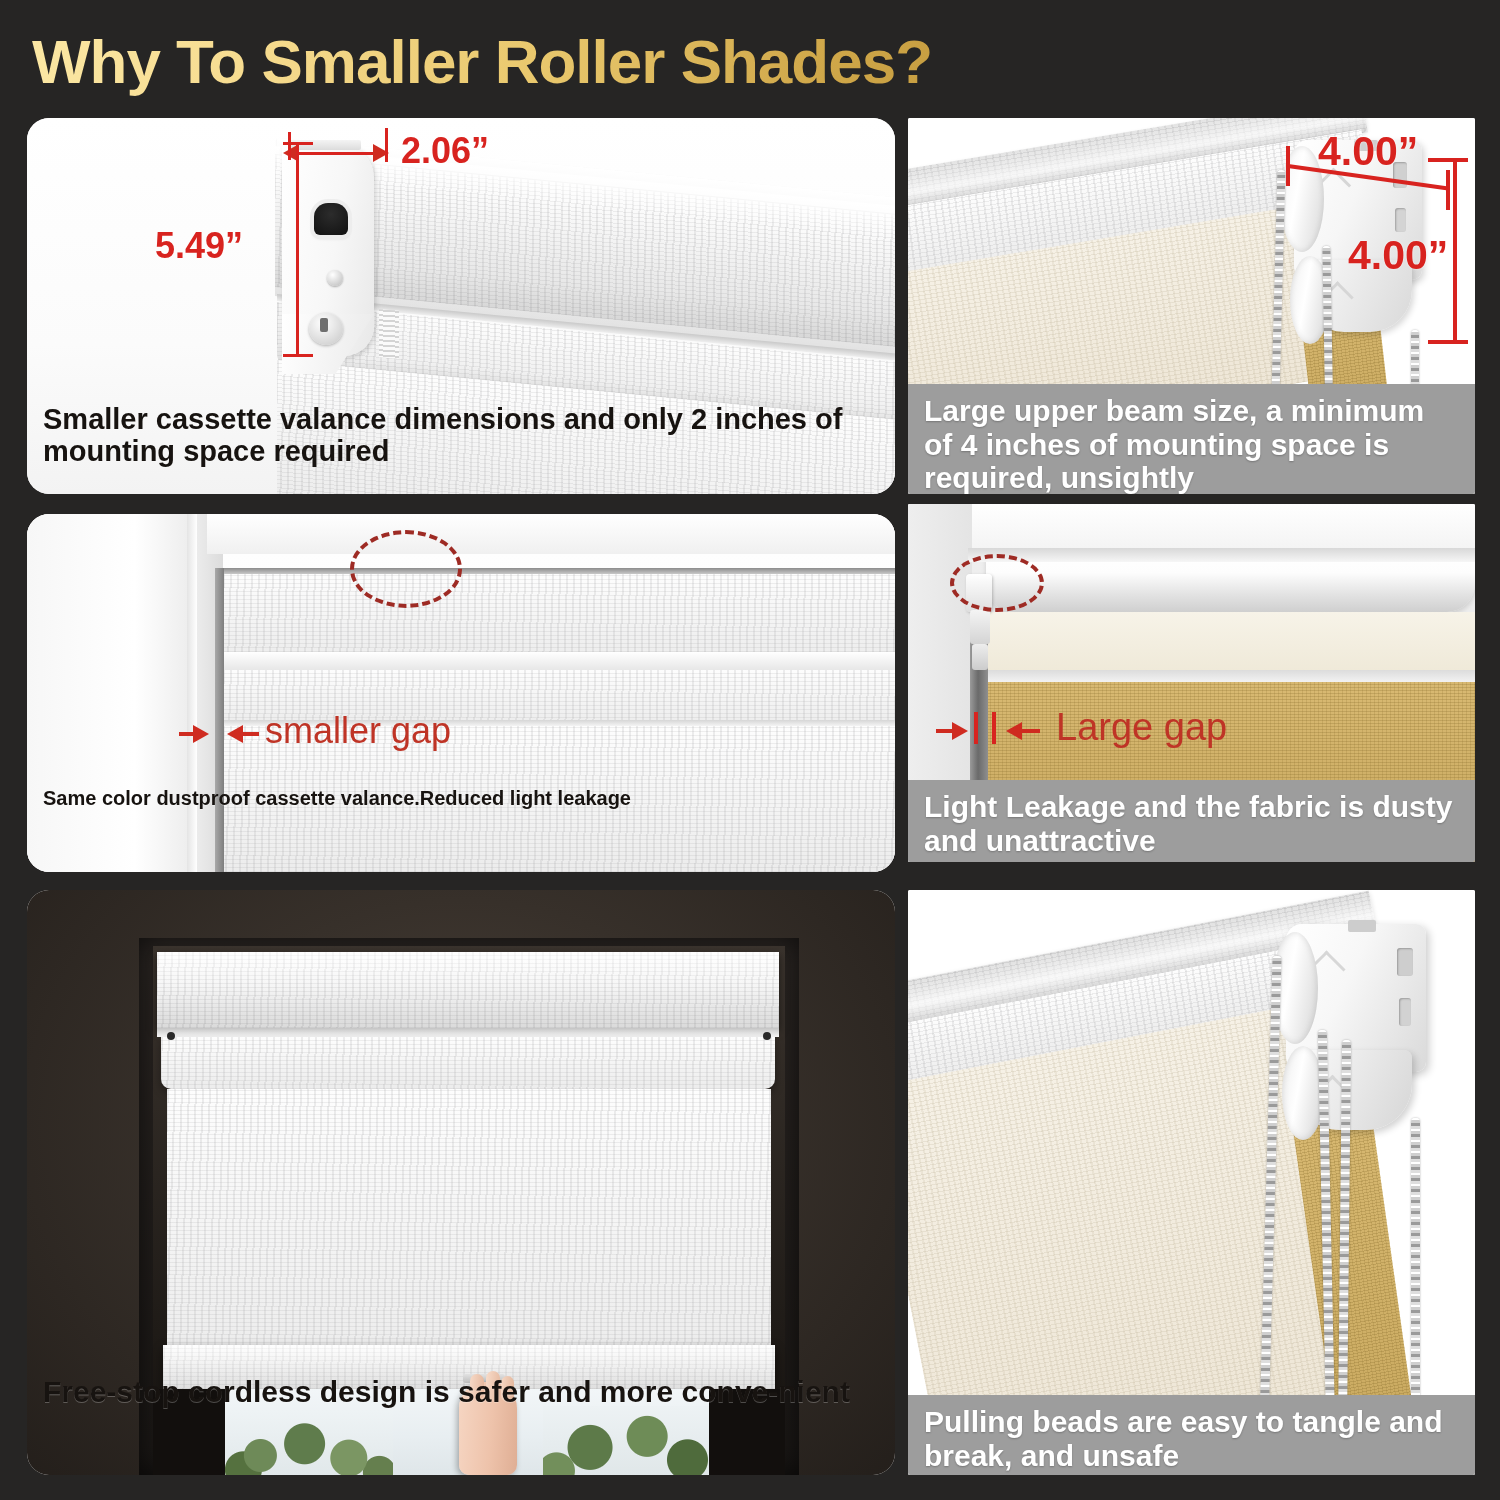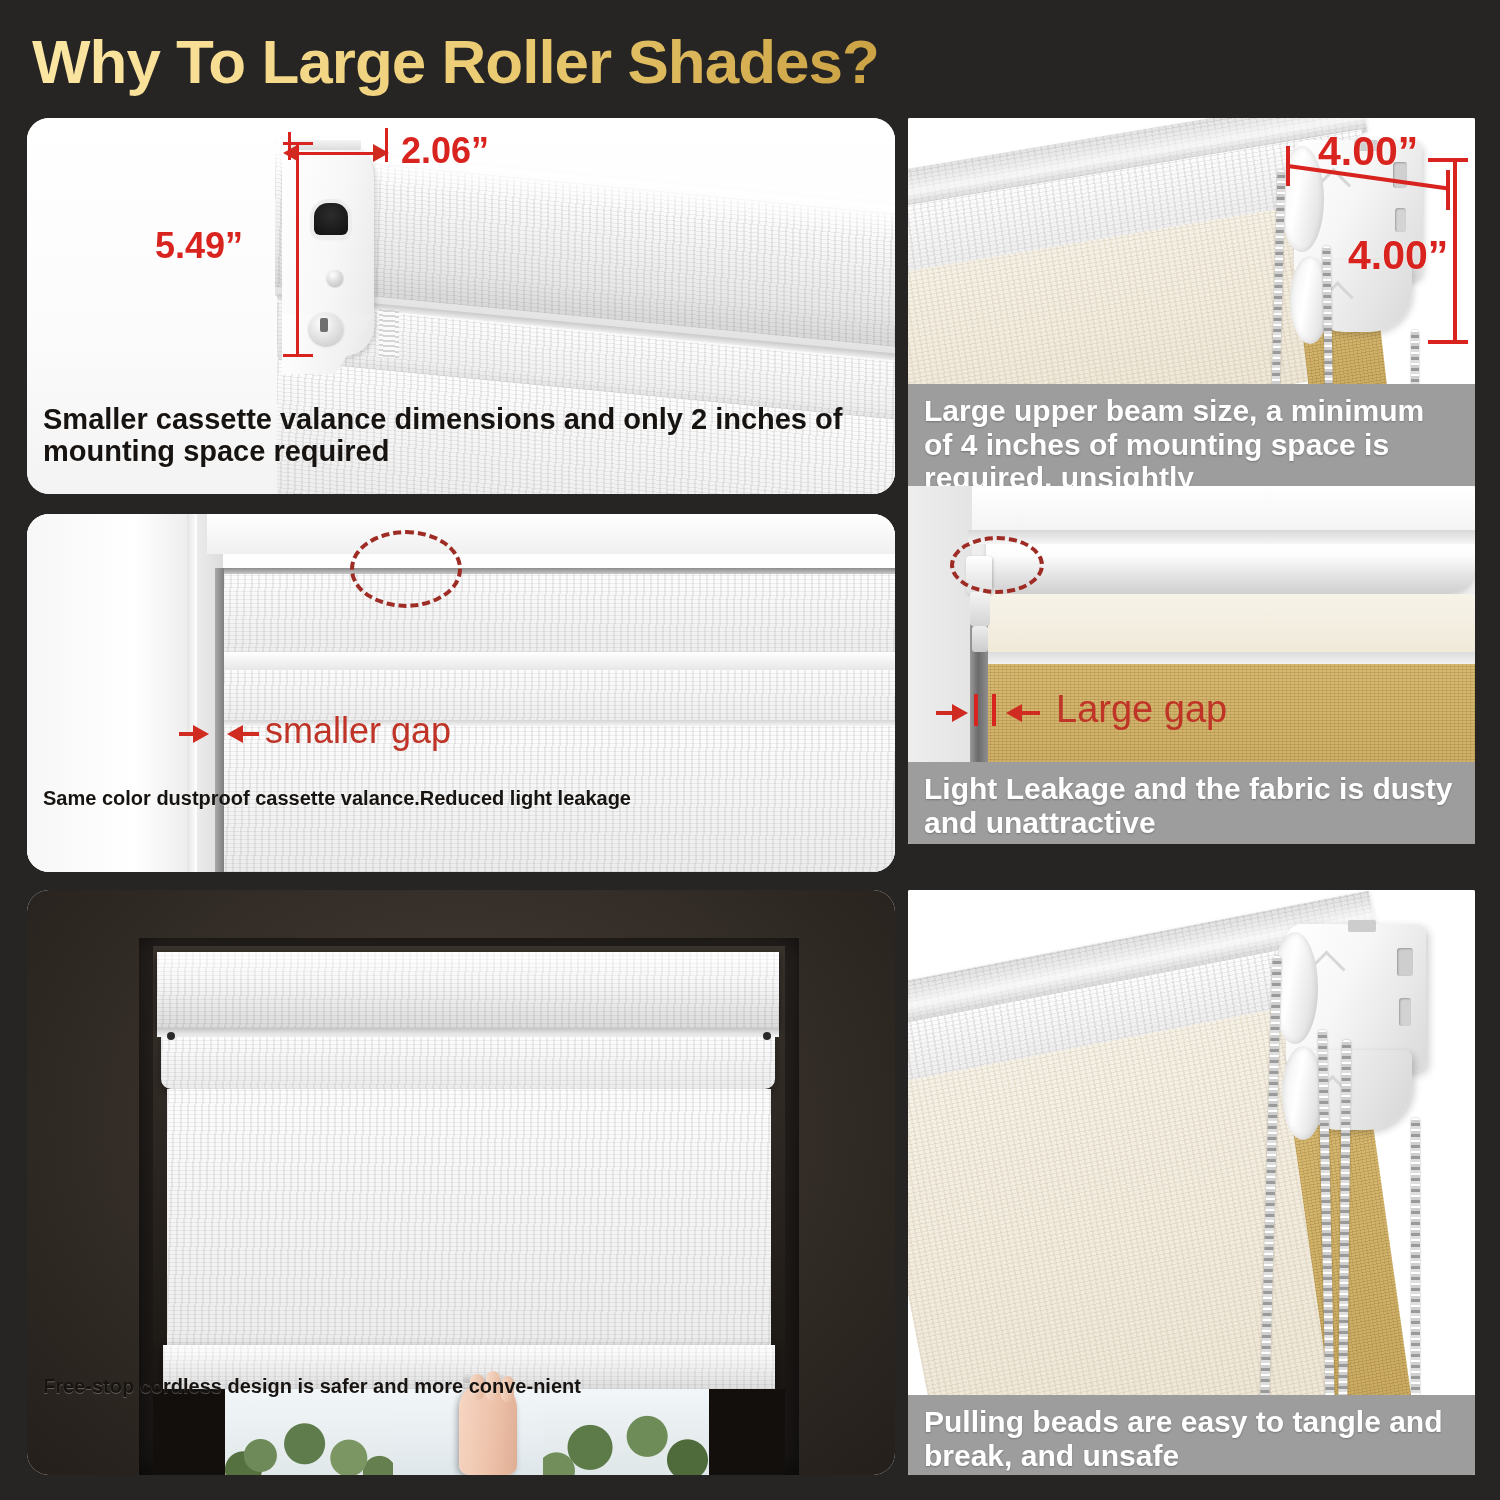--- a/index.html
+++ b/index.html
@@ -83,21 +83,21 @@
   }
   .beadchain{
     background:repeating-linear-gradient(180deg,#ffffff 0 2px,#cfcfcf 2px 5px,#9a9a9a 5px 8px,#dedede 8px 11px);
     border-radius:4px;
     box-shadow:0 0 2px rgba(0,0,0,.35);
   }
 </style>
 </head>
 <body>
 
-<div id="title">Why To Large Roller Shades?</div>
+<div id="title">Why To Smaller Roller Shades?</div>
 
 <div class="panel left" style="left:27px;top:118px;width:868px;height:376px;">
   <div class="art" style="background:linear-gradient(180deg,#ffffff 0%,#fbfbfb 60%,#f3f3f3 100%);">
 
     <div style="position:absolute;left:250px;top:20px;width:700px;height:44px;
                 background:linear-gradient(180deg,#ffffff,#f2f2f2);
                 transform:skewY(5.5deg);transform-origin:left top;
                 box-shadow:0 1px 2px rgba(0,0,0,.08);"></div>
 
     <div class="fabric-white" style="position:absolute;left:248px;top:36px;width:700px;height:132px;
@@ -266,21 +266,21 @@
     <div class="arrow r" style="left:166px;top:211px;"></div>
     <div class="dline" style="left:152px;top:218px;width:18px;height:4px;background:#cf2b20;"></div>
     <div class="arrow l" style="left:200px;top:211px;"></div>
     <div class="dline" style="left:214px;top:218px;width:18px;height:4px;background:#cf2b20;"></div>
     <div class="gaptxt" style="left:238px;top:196px;font-size:36px;">smaller gap</div>
   </div>
 
   <div class="cap gold" style="font-size:20px;height:95px;">Same color dustproof cassette valance.Reduced light leakage</div>
 </div>
 
-<div class="panel right" style="left:908px;top:486px;width:567px;height:358px;">
+<div class="panel right" style="left:908px;top:504px;width:567px;height:358px;">
   <div class="art" style="background:linear-gradient(180deg,#f0f0f0,#e6e6e6);">
 
     <div style="position:absolute;left:0;top:0;width:100%;height:44px;
                 background:linear-gradient(180deg,#ffffff,#f4f4f4);"></div>
 
     <div style="position:absolute;left:0;top:0;width:64px;height:100%;
                 background:linear-gradient(90deg,#eeeeee,#e4e4e4);"></div>
 
     <div style="position:absolute;left:78px;top:52px;width:489px;height:56px;
                 background:linear-gradient(180deg,#ffffff 0%,#fdfdfd 30%,#e2e2e2 70%,#cfcfcf 100%);
@@ -382,21 +382,21 @@
                 border-radius:26px 26px 10px 10px;
                 box-shadow:-2px 2px 6px rgba(0,0,0,.3);"></div>
     <div style="position:absolute;left:443px;top:484px;width:14px;height:26px;border-radius:7px;
                 background:linear-gradient(95deg,#f7dac8,#e4b69c);"></div>
     <div style="position:absolute;left:459px;top:481px;width:14px;height:30px;border-radius:7px;
                 background:linear-gradient(95deg,#f8dcca,#e6b99f);"></div>
     <div style="position:absolute;left:474px;top:486px;width:13px;height:26px;border-radius:7px;
                 background:linear-gradient(95deg,#f6d8c5,#e2b499);"></div>
   </div>
 
-  <div class="cap gold" style="font-size:20px;height:110px;">Free-stop cordless design is safer and more conve-nient</div>
+  <div class="cap gold" style="font-size:30px;height:110px;">Free-stop cordless design is safer and more conve-nient</div>
 </div>
 
 <div class="panel right" style="left:908px;top:890px;width:567px;height:585px;">
   <div class="art" style="background:#ffffff;">
 
     <div class="fabric-grayfab" style="position:absolute;left:-30px;top:96px;width:500px;height:46px;
                 transform:rotate(-11deg);transform-origin:left top;
                 border-radius:0 0 8px 8px;box-shadow:0 2px 5px rgba(0,0,0,.12);"></div>
     <div style="position:absolute;left:-30px;top:96px;width:500px;height:46px;
                 transform:rotate(-11deg);transform-origin:left top;

